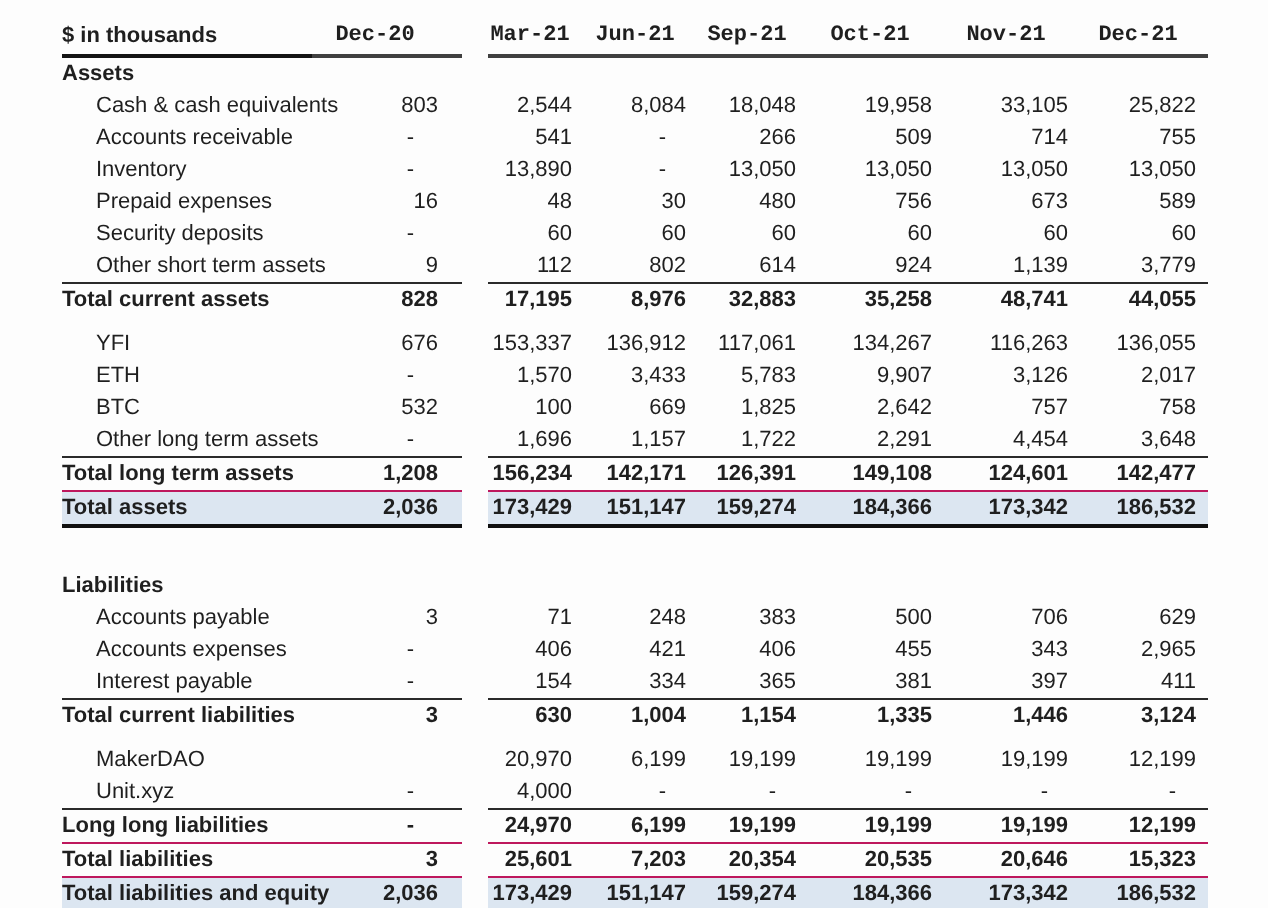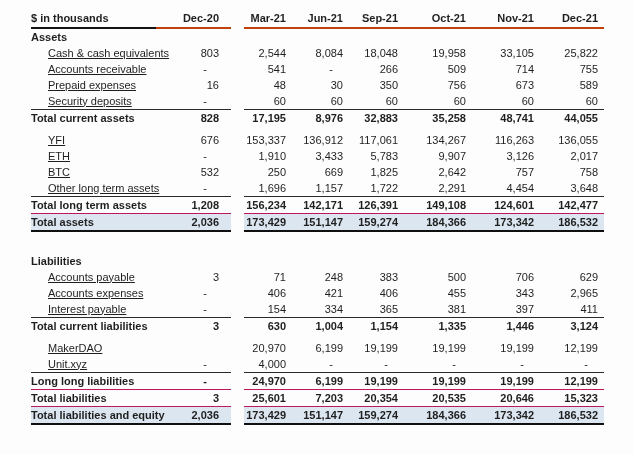--- a/index.html
+++ b/index.html
@@ -39,30 +39,30 @@
     white-space: nowrap;
   }
   thead th { height: 18px; }
   thead th.label {
     text-align: left;
     font-weight: bold;
     border-bottom: 2px solid #141414;
     margin-left: 20px;
   }
   thead th.num {
-    text-align: right;
     font-weight: bold;
     padding-right: 6px;
-    border-bottom: 2px solid #c2410c;
+    border-bottom: 2px solid #404040;
+    font-family: Liberation Mono, monospace;
   }
   thead th.dec20 { padding-right: 12px; }
   thead th.gapcol { border-bottom: none; }
 
   td.label { text-align: left; }
-  td.label.indent { padding-left: 17px; text-decoration: underline; }
+  td.label.indent { padding-left: 17px; }
   td.num {
     text-align: right;
     padding-right: 6px;
   }
   td.num.dec20 { padding-right: 12px; }
   td.num.dash { padding-right: 16px; }
   td.num.dec20.dash { padding-right: 24px; }
 
   tr.section td.label { font-weight: bold; }
   tr.total td, tr.grand td { font-weight: bold; }
@@ -132,40 +132,62 @@
           <td class="num dec20 dash">-</td>
           <td class="gapcol"></td>
           <td class="num">541</td>
           <td class="num dash">-</td>
           <td class="num">266</td>
           <td class="num">509</td>
           <td class="num">714</td>
           <td class="num">755</td>
         </tr>
         <tr class="item">
+          <td class="label indent">Inventory</td>
+          <td class="num dec20 dash">-</td>
+          <td class="gapcol"></td>
+          <td class="num">13,890</td>
+          <td class="num dash">-</td>
+          <td class="num">13,050</td>
+          <td class="num">13,050</td>
+          <td class="num">13,050</td>
+          <td class="num">13,050</td>
+        </tr>
+        <tr class="item">
           <td class="label indent">Prepaid expenses</td>
           <td class="num dec20">16</td>
           <td class="gapcol"></td>
           <td class="num">48</td>
           <td class="num">30</td>
-          <td class="num">350</td>
+          <td class="num">480</td>
           <td class="num">756</td>
           <td class="num">673</td>
           <td class="num">589</td>
         </tr>
         <tr class="item">
           <td class="label indent">Security deposits</td>
           <td class="num dec20 dash">-</td>
           <td class="gapcol"></td>
           <td class="num">60</td>
           <td class="num">60</td>
           <td class="num">60</td>
           <td class="num">60</td>
           <td class="num">60</td>
           <td class="num">60</td>
+        </tr>
+        <tr class="item">
+          <td class="label indent">Other short term assets</td>
+          <td class="num dec20">9</td>
+          <td class="gapcol"></td>
+          <td class="num">112</td>
+          <td class="num">802</td>
+          <td class="num">614</td>
+          <td class="num">924</td>
+          <td class="num">1,139</td>
+          <td class="num">3,779</td>
         </tr>
         <tr class="total">
           <td class="label rt">Total current assets</td>
           <td class="num dec20 rt">828</td>
           <td class="gapcol"></td>
           <td class="num rt">17,195</td>
           <td class="num rt">8,976</td>
           <td class="num rt">32,883</td>
           <td class="num rt">35,258</td>
           <td class="num rt">48,741</td>
@@ -182,32 +204,32 @@
           <td class="num">136,912</td>
           <td class="num">117,061</td>
           <td class="num">134,267</td>
           <td class="num">116,263</td>
           <td class="num">136,055</td>
         </tr>
         <tr class="item">
           <td class="label indent">ETH</td>
           <td class="num dec20 dash">-</td>
           <td class="gapcol"></td>
-          <td class="num">1,910</td>
+          <td class="num">1,570</td>
           <td class="num">3,433</td>
           <td class="num">5,783</td>
           <td class="num">9,907</td>
           <td class="num">3,126</td>
           <td class="num">2,017</td>
         </tr>
         <tr class="item">
           <td class="label indent">BTC</td>
           <td class="num dec20">532</td>
           <td class="gapcol"></td>
-          <td class="num">250</td>
+          <td class="num">100</td>
           <td class="num">669</td>
           <td class="num">1,825</td>
           <td class="num">2,642</td>
           <td class="num">757</td>
           <td class="num">758</td>
         </tr>
         <tr class="item">
           <td class="label indent">Other long term assets</td>
           <td class="num dec20 dash">-</td>
           <td class="gapcol"></td>

